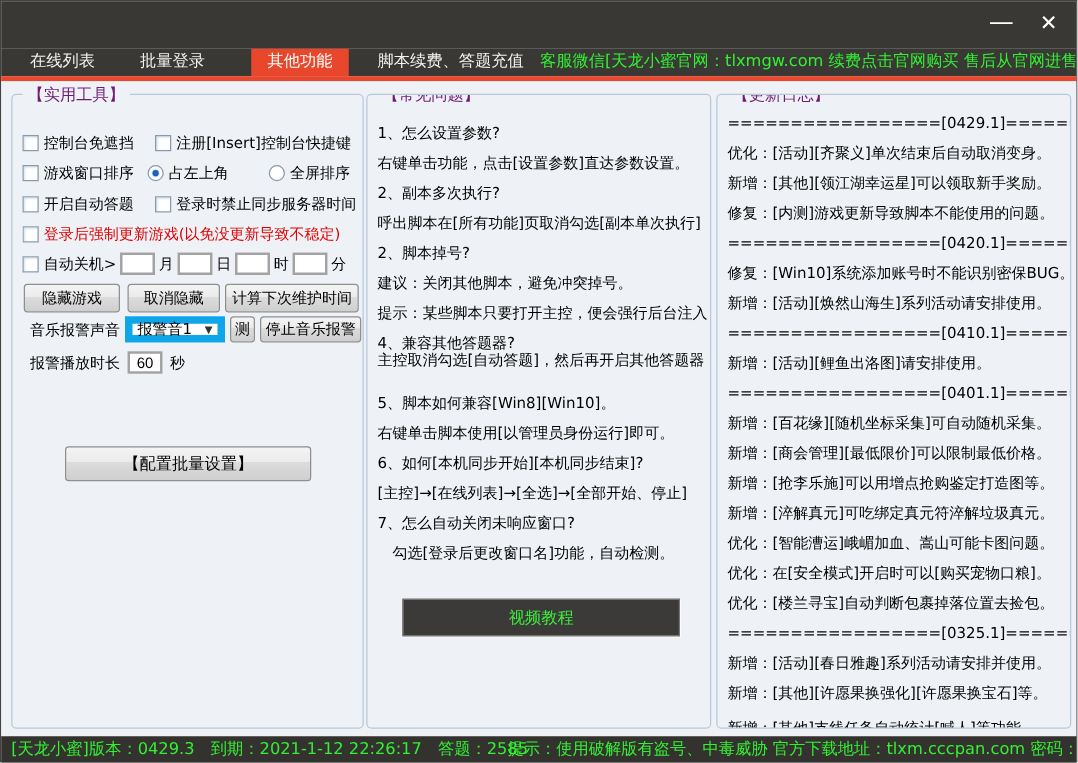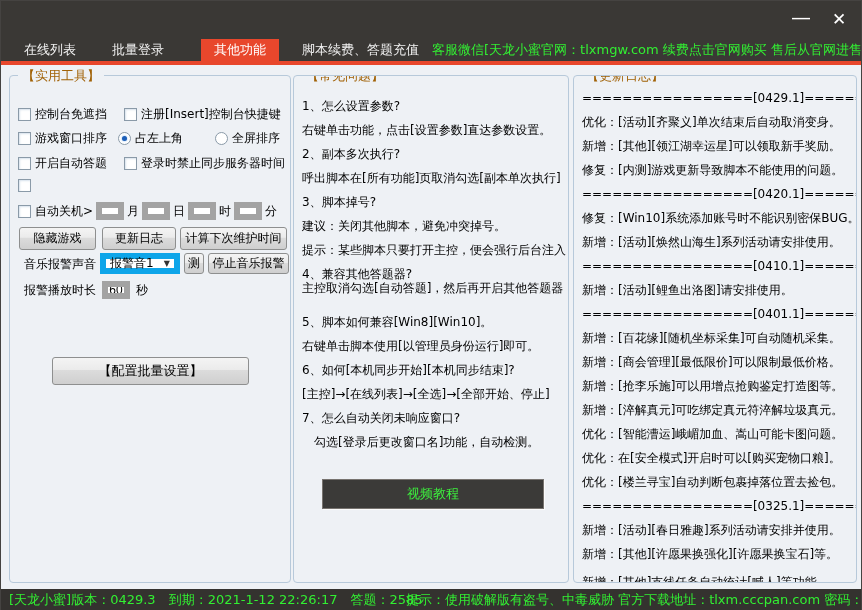--- a/index.html
+++ b/index.html
@@ -16,31 +16,31 @@
   
   #tabbar { position:absolute; left:0; top:38px; width:100%; height:22px; background:#3a3835; display:flex; align-items:center; }
   .tab { color:#f2f2f2; font-size:13px; line-height:22px; padding:0 13px; margin-left:10px; white-space:nowrap; cursor:pointer; }
   .tab.active { background:#e8472c; color:#fff;margin-left:24px; }
   #tab-notice { margin-left:auto; color:#32ef32; font-size:13px; line-height:22px; padding-right:3px; white-space:nowrap; overflow:hidden; }
   #redline { position:absolute; left:0; top:60px; width:100%; height:4px; background:#e8472c; }
 
   
   #content { position:absolute; left:0; top:64px; width:100%; height:524px; background:#eef1f5; }
   .panel { position:absolute; top:10px; height:508px; border:1px solid #b7c9da; border-radius:4px; background:#eef1f5; }
-  .panel-title { position:absolute; top:-9px; left:8px; background:#eef1f5; padding:0 4px; font-size:13px; color:#a16207; white-space:nowrap; }
+  .panel-title { position:absolute; top:-9px; left:8px; background:#eef1f5; padding:0 4px; font-size:13px; color:#701a75; white-space:nowrap; }
   #panel-tools { left:8px;  width:282px; }
   #panel-faq   { left:292px; width:276px; overflow:hidden; }
   #panel-log   { left:572px; width:284px; overflow:hidden; }
 
   
   .row { position:absolute; display:flex; align-items:center; font-size:12px; color:#000; white-space:nowrap; }
   .cb { width:13px; height:13px; border:1px solid #8a9aa8; background:#fff; box-shadow:inset 1px 1px 2px #d7e2ec; margin-right:4px; flex:0 0 13px; cursor:pointer; }
   .radio { width:13px; height:13px; border:1px solid #8a9aa8; border-radius:50%; background:#fff; margin-right:4px; flex:0 0 13px; position:relative; cursor:pointer; }
   .radio.selected::after { content:""; position:absolute; left:3px; top:3px; width:5px; height:5px; border-radius:50%; background:#1d5fb8; box-shadow:0 0 2px #7fb2e8; }
-  .mini-input { width:28px; height:18px; border:6px solid #a3a3a3; background:#fff; font-size:12px; text-align:center; margin:0 3px; }
+  .mini-input { width:28px; height:18px; border:2px solid #a3a3a3; background:#fff; font-size:12px; text-align:center; margin:0 3px; }
   .btn { display:inline-flex; align-items:center; justify-content:center; border:1px solid #8e8f8f; border-radius:3px; background:linear-gradient(#f4f4f4,#ebebeb 45%,#dcdcdc 46%,#cfcfcf); font-size:12px; color:#000; cursor:pointer; white-space:nowrap; }
   .combo { height:21px; border:6px solid #0ea5e9; background:#fff; display:flex; align-items:center; font-size:12px; padding-left:4px; cursor:pointer; }
   .combo .arrow { margin-left:auto; font-size:8px; color:#333; padding:0 4px; }
   .red-label { color:#e00000; }
 
   
   .tline { position:absolute; left:8px; font-size:12px; line-height:24px; color:#000; white-space:nowrap; }
   #faq-lines .tline { line-height:24px; }
 
   #video-btn { position:absolute; left:28px; top:403px; width:222px; height:30px; background:#3b3a38; border:1px solid #77736f; box-shadow:1px 1px 0 #fbfbfb; color:#3df03d; font-size:13px; display:flex; align-items:center; justify-content:center; cursor:pointer; }
@@ -102,37 +102,38 @@
         <span class="cb"></span>
         <span>开启自动答题</span>
       </div>
       <div class="row" style="left:114px; top:79px;">
         <span class="cb"></span>
         <span>登录时禁止同步服务器时间</span>
       </div>
 
       <div class="row" style="left:8px; top:103px; width:268px; overflow:hidden;">
         <span class="cb"></span>
+        <span class="red-label">登录后强制更新游戏(以免没更新导致不稳定)</span>
       </div>
 
       <div class="row" style="left:8px; top:126px;">
         <span class="cb"></span>
         <span>自动关机&gt;</span>
         <input class="mini-input" style="">
         <span>月</span>
         <input class="mini-input" style="">
         <span>日</span>
         <input class="mini-input" style="">
         <span>时</span>
         <input class="mini-input" style="">
         <span>分</span>
       </div>
 
       <div class="btn" style="position:absolute; left:9px; top:151px; width:77px; height:23px;">隐藏游戏</div>
-      <div class="btn" style="position:absolute; left:92px; top:151px; width:74px; height:23px;">更新日志</div>
+      <div class="btn" style="position:absolute; left:92px; top:151px; width:74px; height:23px;">取消隐藏</div>
       <div class="btn" style="position:absolute; left:170px; top:151px; width:107px; height:23px;">计算下次维护时间</div>
 
       <div class="row" style="left:14px; top:180px;">
         <span>音乐报警声音</span>
       </div>
       <div class="combo" style="position:absolute; left:90px; top:177px; width:80px;">
         <span>报警音1</span>
         <span class="arrow">▼</span>
       </div>
       <div class="btn" style="position:absolute; left:174px; top:177px; width:20px; height:21px;">测</div>
@@ -147,21 +148,21 @@
       <div class="btn" id="batch-btn">【配置批量设置】</div>
     </div>
 
     <div class="panel" id="panel-faq">
       <span class="panel-title">【常见问题】</span>
       <div id="faq-lines">
         <span class="tline" style="top:18px;">1、怎么设置参数?</span>
         <span class="tline" style="top:42px;">右键单击功能，点击[设置参数]直达参数设置。</span>
         <span class="tline" style="top:66px;">2、副本多次执行?</span>
         <span class="tline" style="top:90px;">呼出脚本在[所有功能]页取消勾选[副本单次执行]</span>
-        <span class="tline" style="top:114px;">3、脚本掉号?</span>
+        <span class="tline" style="top:114px;">2、脚本掉号?</span>
         <span class="tline" style="top:138px;">建议：关闭其他脚本，避免冲突掉号。</span>
         <span class="tline" style="top:162px;">提示：某些脚本只要打开主控，便会强行后台注入</span>
         <span class="tline" style="top:186px;">4、兼容其他答题器?</span>
         <span class="tline" style="top:200px;">主控取消勾选[自动答题]，然后再开启其他答题器</span>
         <span class="tline" style="top:234px;">5、脚本如何兼容[Win8][Win10]。</span>
         <span class="tline" style="top:258px;">右键单击脚本使用[以管理员身份运行]即可。</span>
         <span class="tline" style="top:282px;">6、如何[本机同步开始][本机同步结束]?</span>
         <span class="tline" style="top:306px;">[主控]→[在线列表]→[全选]→[全部开始、停止]</span>
         <span class="tline" style="top:330px;">7、怎么自动关闭未响应窗口?</span>
         <span class="tline" style="top:354px;">　勾选[登录后更改窗口名]功能，自动检测。</span>

